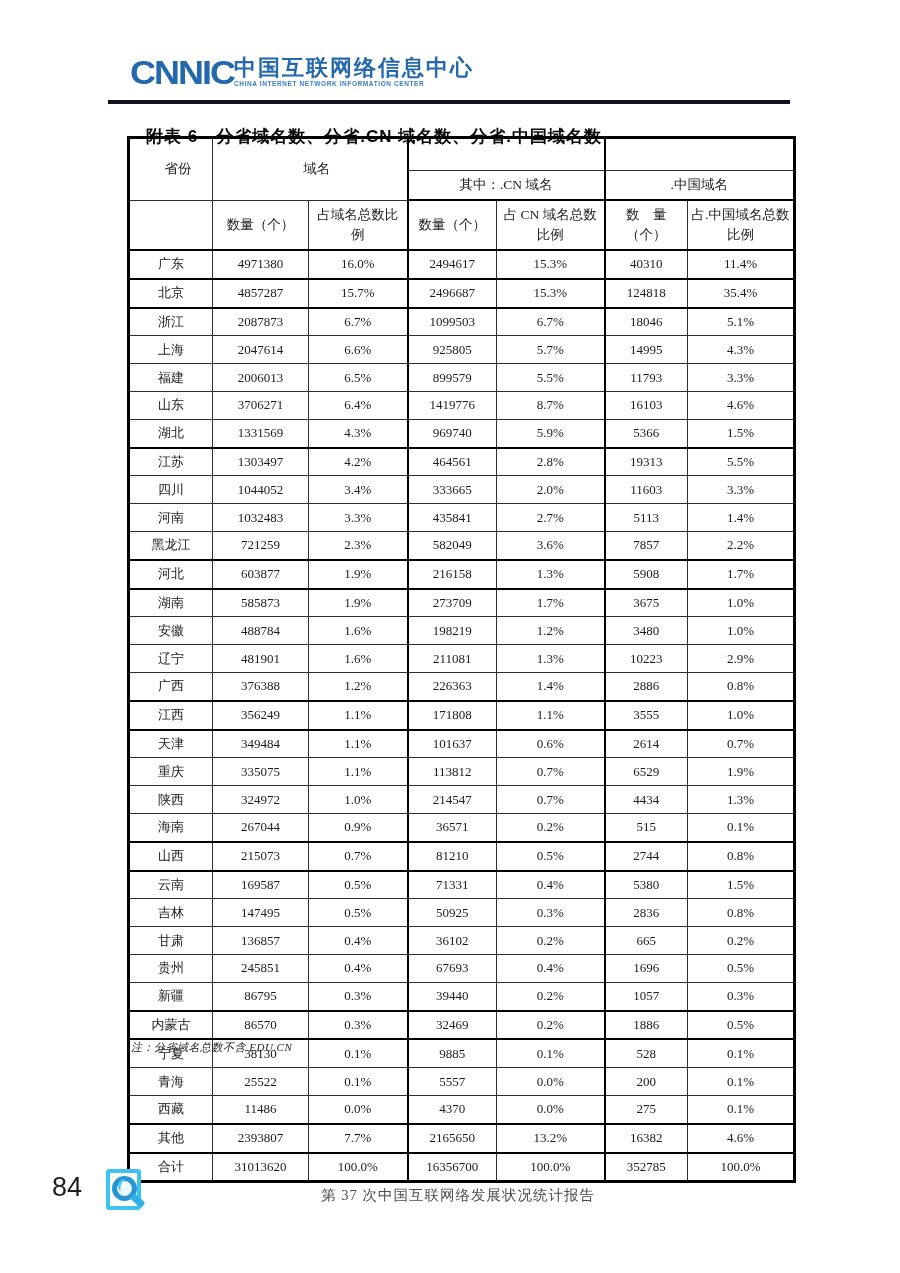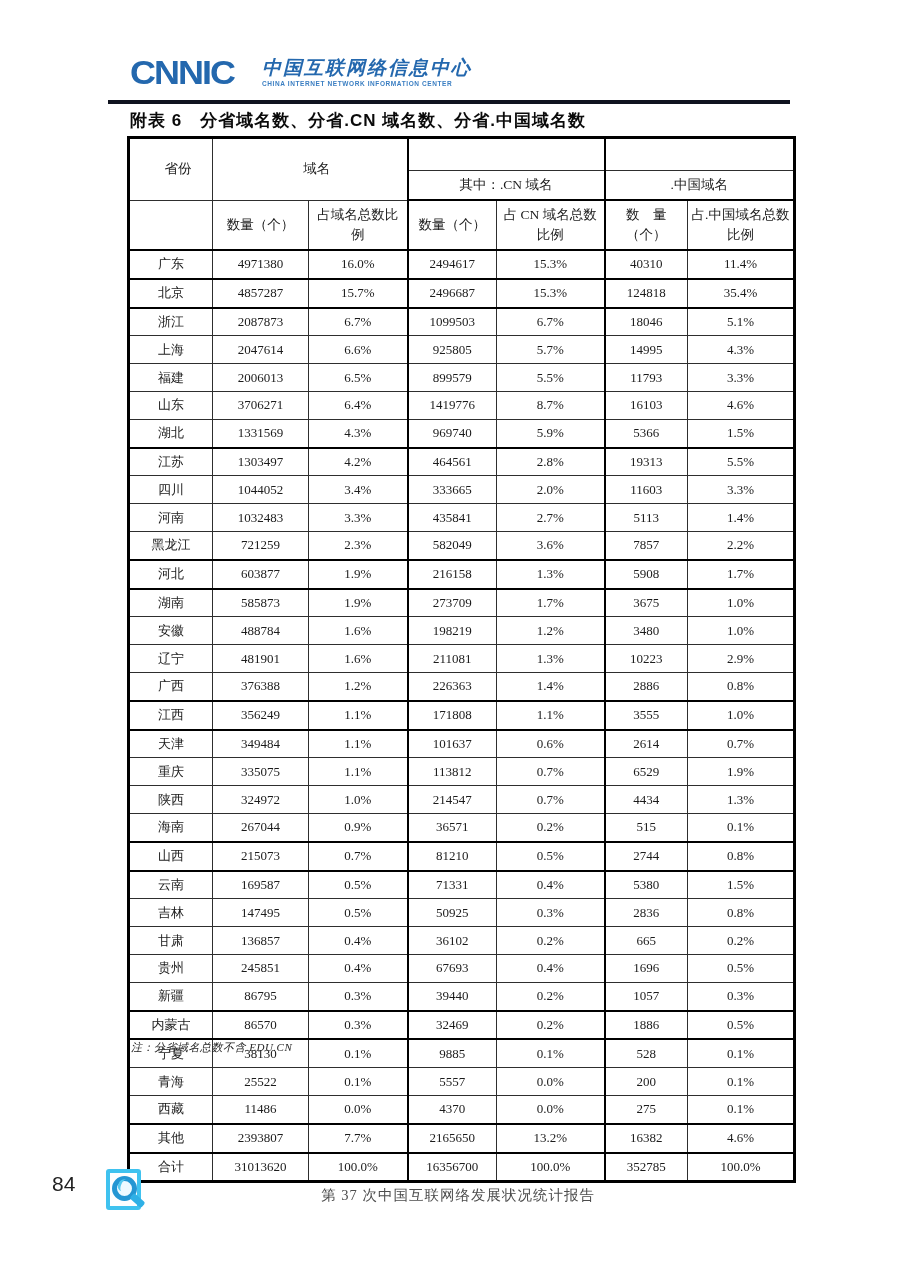--- a/index.html
+++ b/index.html
@@ -2,39 +2,39 @@
 <html><head>
 <meta charset="utf-8">
 <style>
   html,body{margin:0;padding:0;background:#e9e9e9;}
   .page{
     position:relative;width:900px;height:1273px;background:#ffffff;
     font-family:"Liberation Serif","DejaVu Serif",serif;color:#1c1c1c;
     overflow:hidden;margin:0 auto;
   }
   
-  .logo-block{position:absolute;left:130px;top:55px;display:flex;align-items:flex-start;gap:28px;}
+  .logo-block{position:absolute;left:130px;top:55px;display:flex;align-items:flex-start;gap:0;}
   .cnnic-word{
     font-family:"Liberation Sans","DejaVu Sans",sans-serif;
     font-weight:bold;font-size:36px;line-height:36px;color:#2468ae;
     letter-spacing:-2px;transform:scaleY(.92);
   }
   .org-names{display:flex;flex-direction:column;margin-top:2px;}
   .org-cn{
     font-family:"Liberation Sans","DejaVu Sans",sans-serif;
-    font-size:19px;line-height:22px;color:#2468ae;font-weight:600;letter-spacing:2px;font-style:italic;
+    font-size:22px;line-height:22px;color:#2468ae;font-weight:600;letter-spacing:2px;
   }
   .org-en{
     font-family:"Liberation Sans","DejaVu Sans",sans-serif;
     font-size:6.5px;line-height:9px;color:#3a7ec2;letter-spacing:.6px;font-weight:bold;
   }
   .header-rule{position:absolute;left:108px;top:100px;width:682px;height:4px;background:#10131f;}
   
   .table-title{
-    position:absolute;left:130px;top:109px;margin:0;
+    position:absolute;left:130px;top:109px;margin:16px;
     font-family:"Liberation Sans","DejaVu Sans",sans-serif;
     font-size:17px;font-weight:bold;color:#0a0a0a;letter-spacing:1px;
   }
   
   table.report{
     position:absolute;left:127px;top:136px;width:666px;
     border-collapse:collapse;table-layout:fixed;
     font-size:13px;color:#1b1b1b;
   }
   table.report th,table.report td{
@@ -57,21 +57,21 @@
   tbody tr.hv td{border-bottom-width:2.5px;border-bottom-color:#000;}
   
   .note{
     position:absolute;left:131px;top:1040px;margin:0;
     font-style:italic;font-size:11px;color:#232323;letter-spacing:.5px;
   }
   
   .page-number{
     position:absolute;left:52px;top:1172px;
     font-family:"Liberation Sans","DejaVu Sans",sans-serif;
-    font-size:21px;color:#1f1f1f;
+    font-size:27px;color:#1f1f1f;
   }
   .footer-logo{position:absolute;left:106px;top:1167px;width:40px;height:46px;}
   .fl-square{position:absolute;left:0;top:2px;width:27px;height:33px;border:4px solid #3fc2ef;border-radius:3px;background:#fdfeff;}
   .fl-circle{position:absolute;left:6px;top:9px;width:15px;height:15px;border:5px solid #2496d3;border-radius:50%;background:#eef9ff;}
   .fl-swoosh{position:absolute;left:12px;top:12px;width:9px;height:13px;border-left:3px solid #57c9ef;border-radius:60% 40% 50% 50%;transform:rotate(18deg);}
   .fl-handle{position:absolute;left:24px;top:30px;width:15px;height:7px;background:#2fb0e6;transform:rotate(42deg);border-radius:2px;}
   .report-title{
     position:absolute;left:8px;top:1186px;width:900px;text-align:center;
     font-size:14.5px;color:#4c4c4c;letter-spacing:1px;
   }

